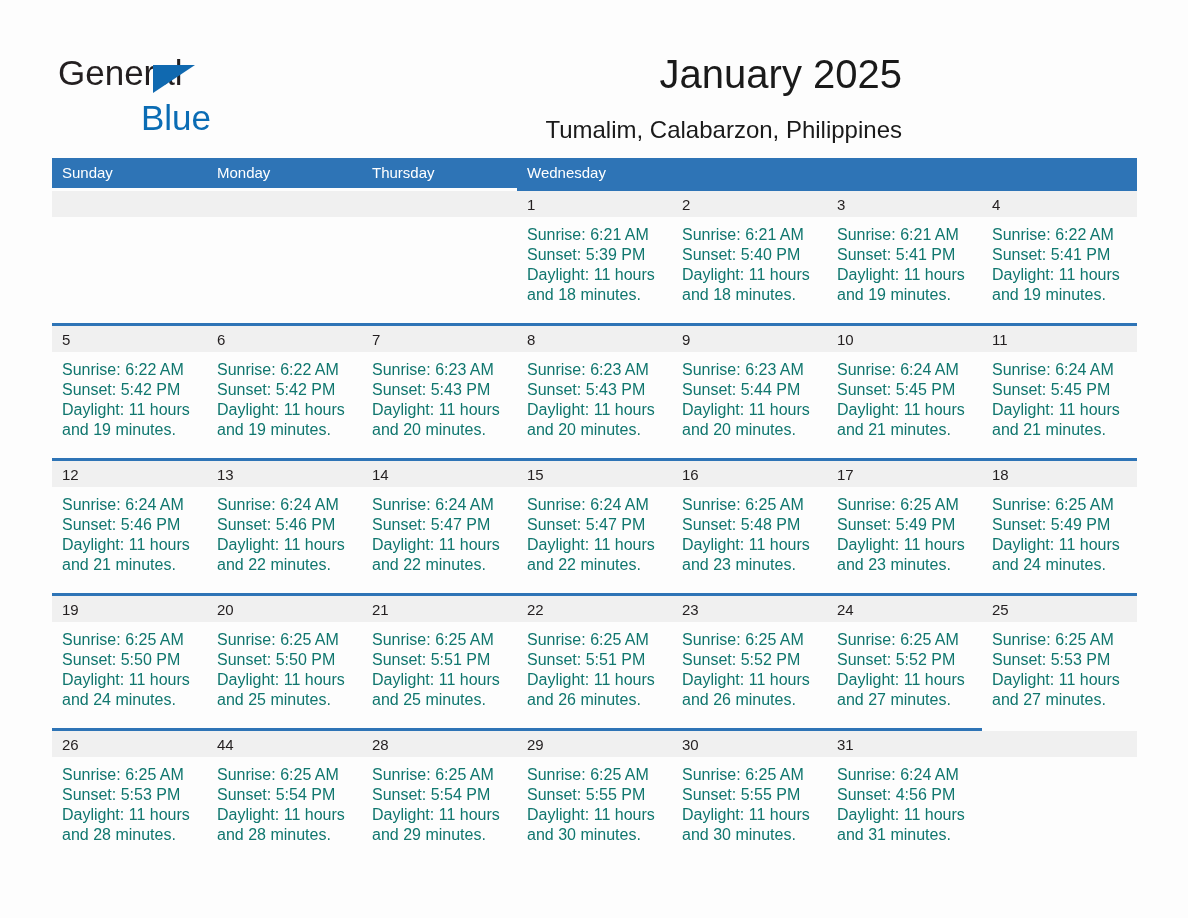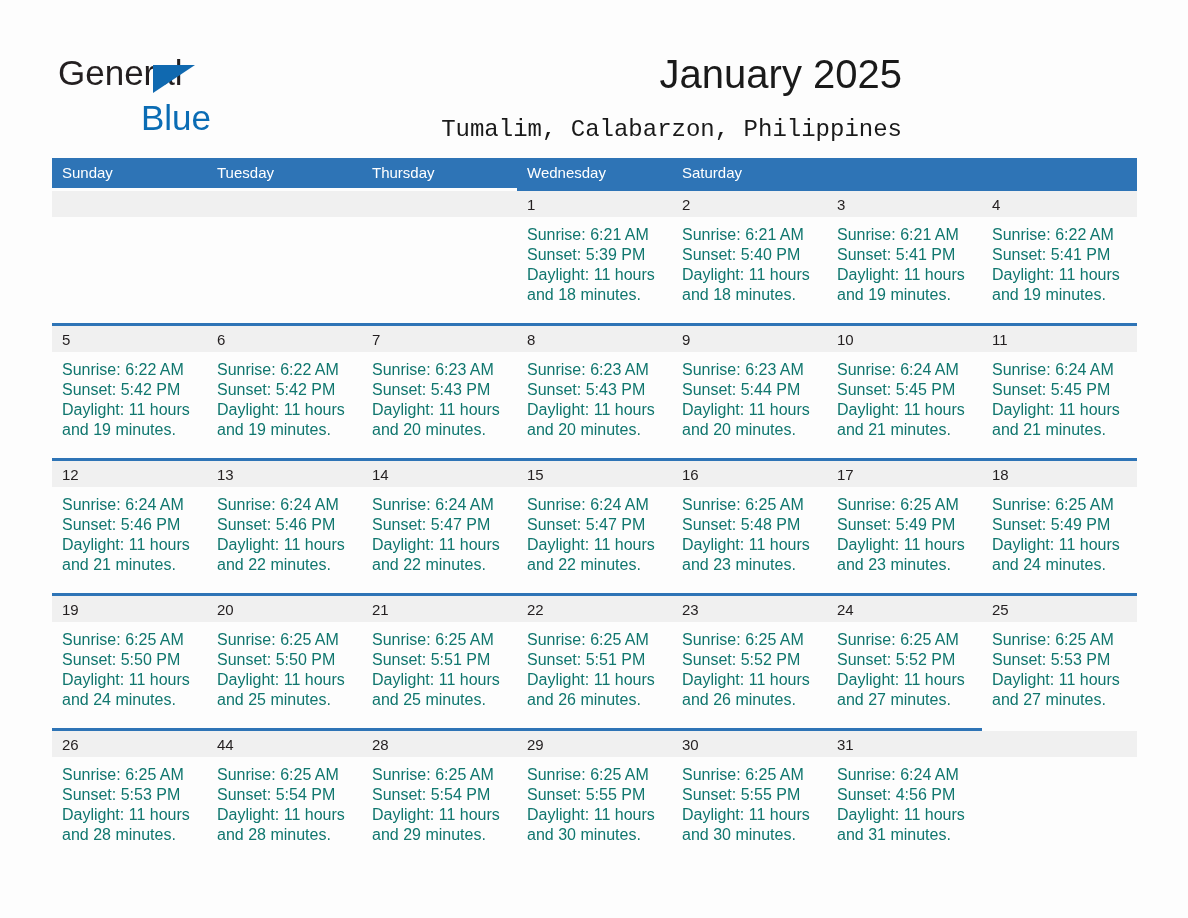--- a/index.html
+++ b/index.html
@@ -78,21 +78,20 @@
   }
   .subtitle {
     position: absolute;
     right: 58px;
     top: 116px;
     font-size: 24px;
     color: #1a1a1a;
     font-weight: 400;
     text-align: right;
     white-space: nowrap;
-    font-family: Liberation Mono, monospace;
   }
 
   
   .calendar {
     position: absolute;
     left: 52px;
     top: 158px;
     width: 1085px;
   }
   .weekdays {
@@ -167,24 +166,23 @@
       <span class="logo-tri"></span>
       <span class="logo-blue">Blue</span>
     </div>
     <div class="title">January 2025</div>
     <div class="subtitle">Tumalim, Calabarzon, Philippines</div>
   </div>
 
   <div class="calendar">
     <div class="weekdays" id="weekday-row">
         <div class="weekday">Sunday</div>
-        <div class="weekday">Tuesday</div>
+        <div class="weekday">Monday</div>
         <div class="weekday">Thursday</div>
         <div class="weekday">Wednesday</div>
-        <div class="weekday">Saturday</div>
       </div>
     <div id="weeks-container">
         <div class="week">
           <div class="cell empty lead">
             <div class="daynum-band"></div>
             <div class="details">
               <div></div>
               <div></div>
               <div></div>
               <div></div>

